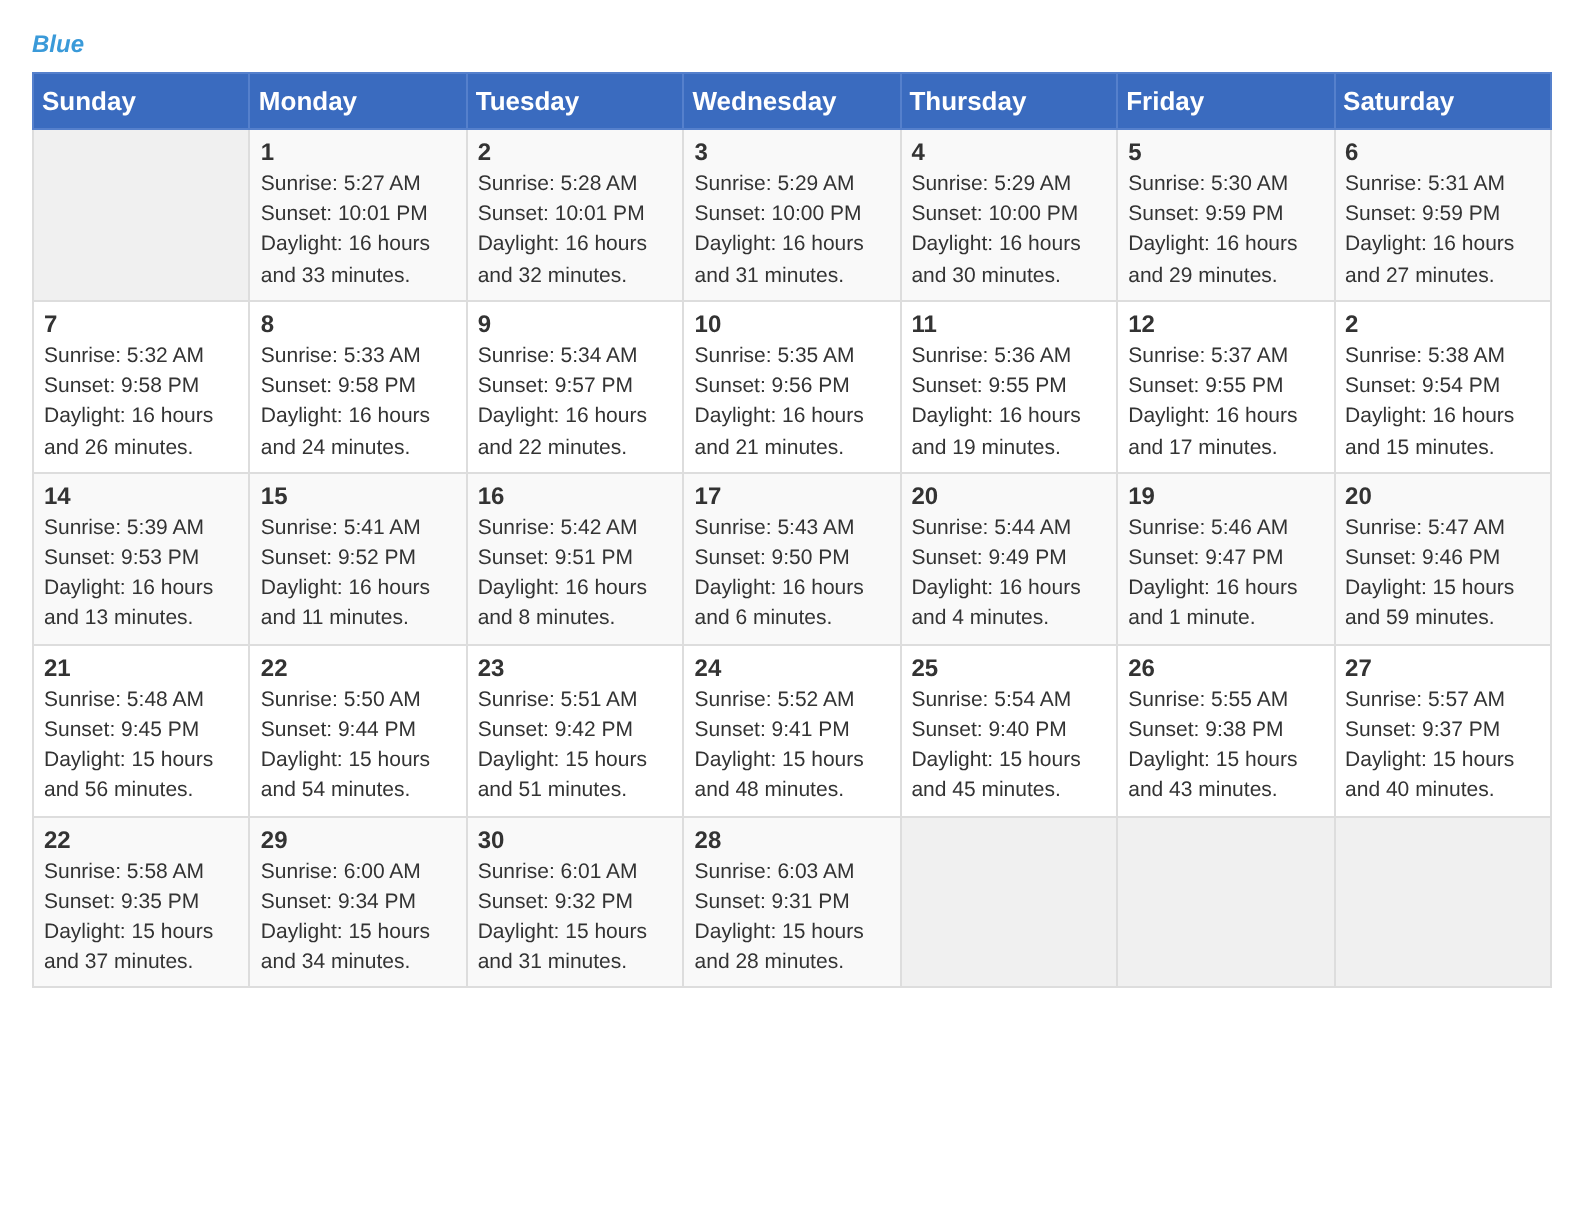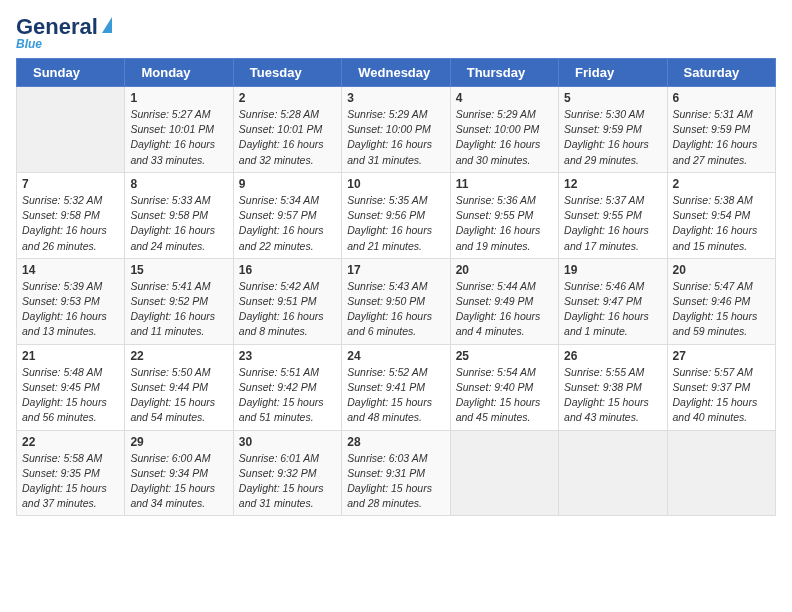--- a/index.html
+++ b/index.html
@@ -54,21 +54,21 @@
     .calendar {
       width: 100%;
       border-collapse: collapse;
       border: 1px solid #ccc;
     }
     .calendar th {
       background-color: #3a6bbf;
       color: #fff;
       font-size: 13px;
       font-weight: bold;
-      padding: 6px 16px;
+      padding: 6px 4px;
       text-align: left;
       border: 1px solid #5580cc;
     }
     .calendar td {
       vertical-align: top;
       padding: 4px 5px;
       font-size: 10.5px;
       color: #333;
       border: 1px solid #ddd;
       width: 108px;
@@ -82,35 +82,30 @@
     }
     .day-number {
       font-weight: bold;
       font-size: 12px;
       display: block;
       margin-bottom: 2px;
     }
     .day-info {
       line-height: 1.45;
       font-size: 10.5px;
-      font-style: italic;
     }
     .empty-cell {
       background-color: #f0f0f0 !important;
     }
   </style>
 </head>
 <body>
 
 <div class="header">
   <div class="logo">
-    <div style="display:flex; align-items:center;">
-      <span class="logo-text">General</span>
-      <span class="logo-triangle"></span>
-    </div>
     <span class="logo-text" style="color:#3a9ad9; font-size:12px;font-style:italic;">Blue</span>
   </div>
   <div class="title-section">
     <div class="month-year"></div>
     <div class="location"></div>
   </div>
 </div>
 
 <table class="calendar">
   <thead>

